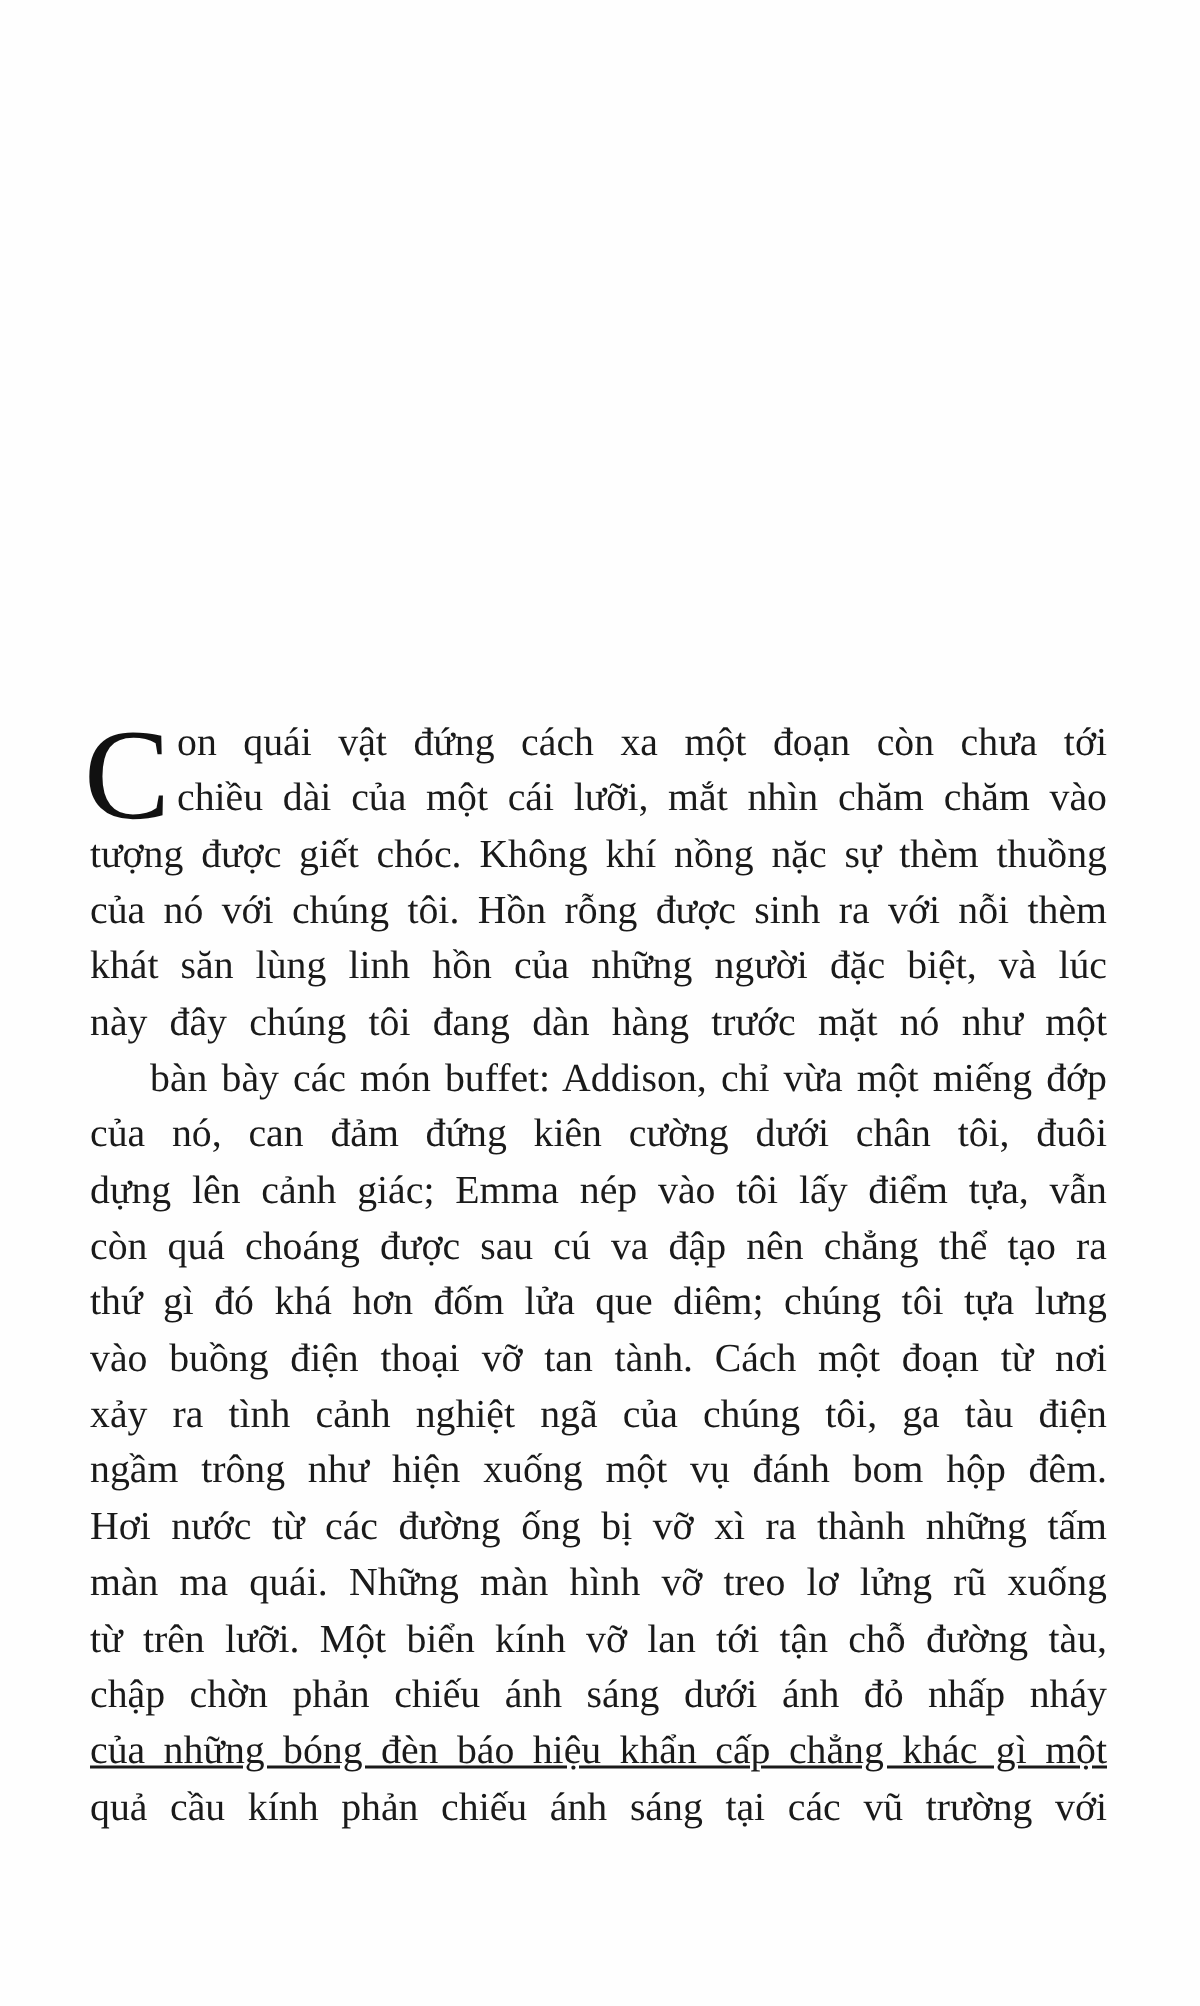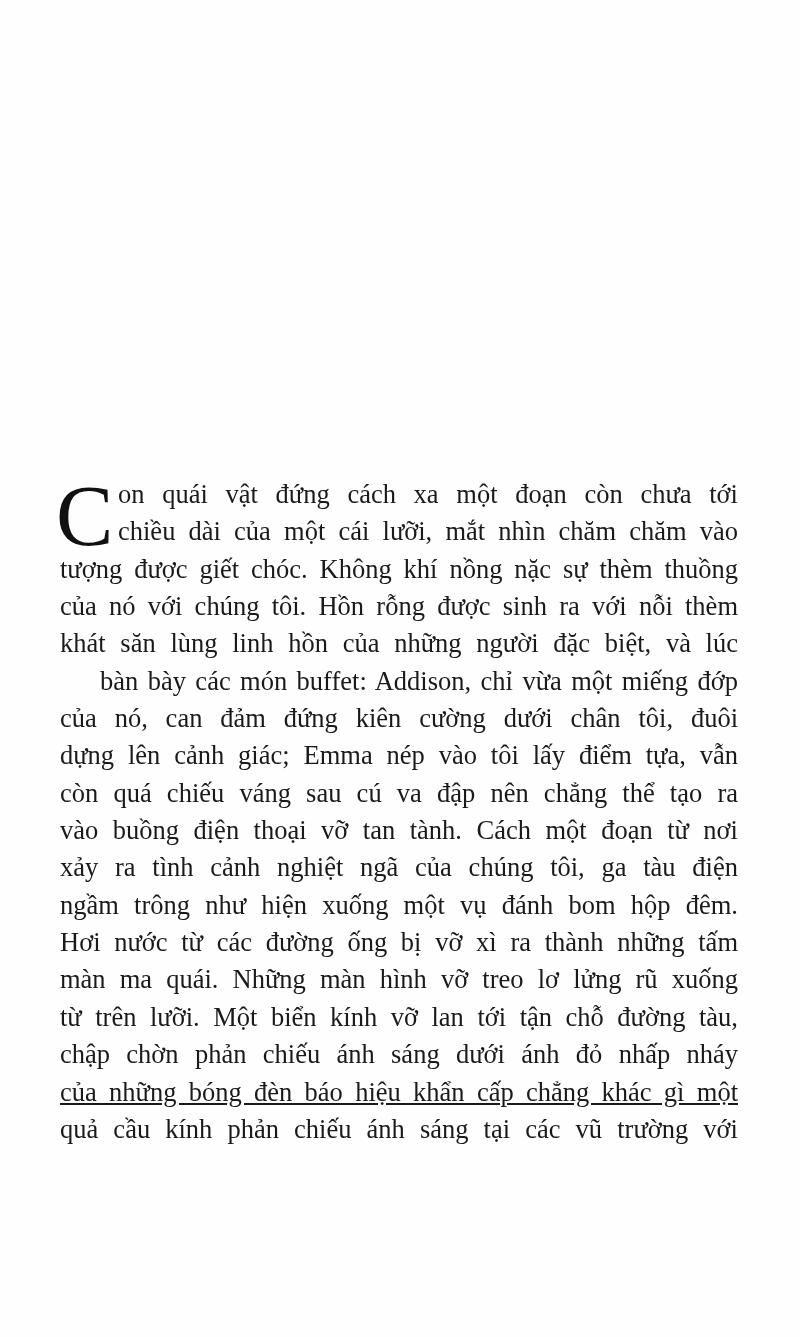--- a/index.html
+++ b/index.html
@@ -54,24 +54,26 @@
 <body>
 
 <div class="page">
   <div class="text-block">
     <span class="drop-cap">C</span>
     <span class="line indented" style="display: block;">on quái vật đứng cách xa một đoạn còn chưa tới</span>
     <span class="line indented" style="display: block;">chiều dài của một cái lưỡi, mắt nhìn chăm chăm vào</span>
     <span class="line" style="display: block;">tượng được giết chóc. Không khí nồng nặc sự thèm thuồng</span>
     <span class="line" style="display: block;">của nó với chúng tôi. Hồn rỗng được sinh ra với nỗi thèm</span>
     <span class="line" style="display: block;">khát săn lùng linh hồn của những người đặc biệt, và lúc</span>
+    <span class="line" style="display: block;">này đây chúng tôi đang dàn hàng trước mặt nó như một</span>
     <span class="line" style="display: block; margin-left: 40px;">bàn bày các món buffet: Addison, chỉ vừa một miếng đớp</span>
     <span class="line" style="display: block;">của nó, can đảm đứng kiên cường dưới chân tôi, đuôi</span>
     <span class="line" style="display: block;">dựng lên cảnh giác; Emma nép vào tôi lấy điểm tựa, vẫn</span>
-    <span class="line" style="display: block;">còn quá chiếu váng sau cú va đập nên chẳng thể tạo ra</span>
+    <span class="line" style="display: block;">còn quá choáng được sau cú va đập nên chẳng thể tạo ra</span>
+    <span class="line" style="display: block;">thứ gì đó khá hơn đốm lửa que diêm; chúng tôi tựa lưng</span>
     <span class="line" style="display: block;">vào buồng điện thoại vỡ tan tành. Cách một đoạn từ nơi</span>
     <span class="line" style="display: block;">xảy ra tình cảnh nghiệt ngã của chúng tôi, ga tàu điện</span>
     <span class="line" style="display: block;">ngầm trông như hiện xuống một vụ đánh bom hộp đêm.</span>
     <span class="line" style="display: block;">Hơi nước từ các đường ống bị vỡ xì ra thành những tấm</span>
     <span class="line" style="display: block;">màn ma quái. Những màn hình vỡ treo lơ lửng rũ xuống</span>
     <span class="line" style="display: block;">từ trên lưỡi. Một biển kính vỡ lan tới tận chỗ đường tàu,</span>
     <span class="line" style="display: block;">chập chờn phản chiếu ánh sáng dưới ánh đỏ nhấp nháy</span>
     <span class="line" style="display: block; text-decoration: underline;">của những bóng đèn báo hiệu khẩn cấp chẳng khác gì một</span>
     <span class="line" style="display: block;">quả cầu kính phản chiếu ánh sáng tại các vũ trường với</span>
   </div>

